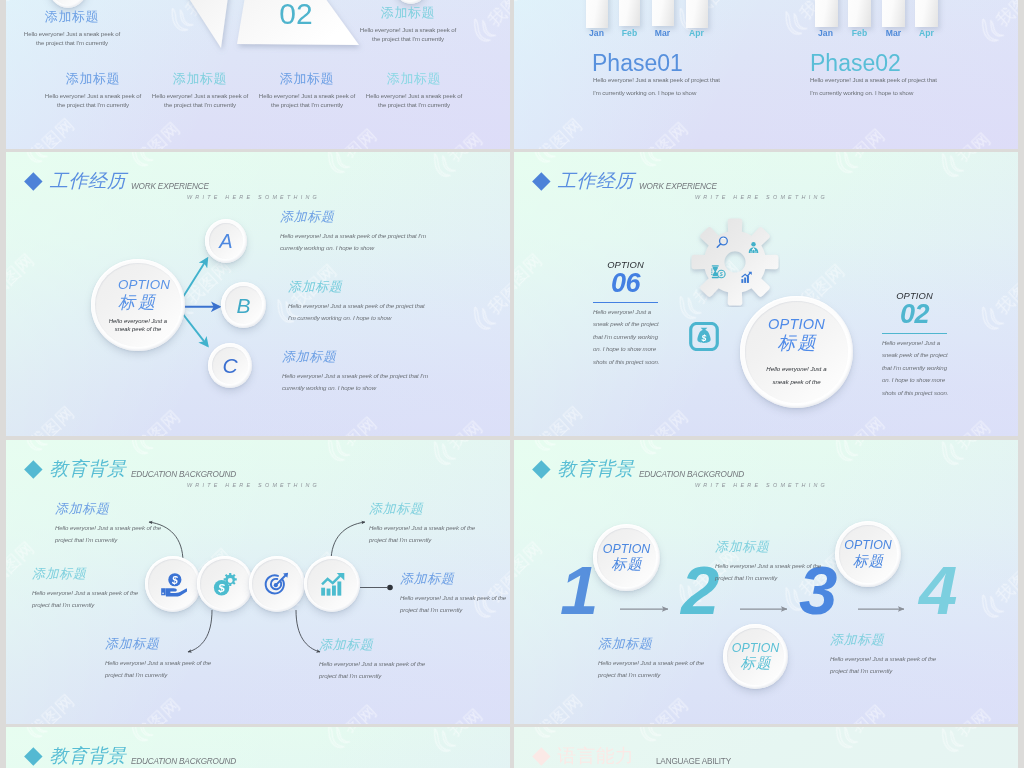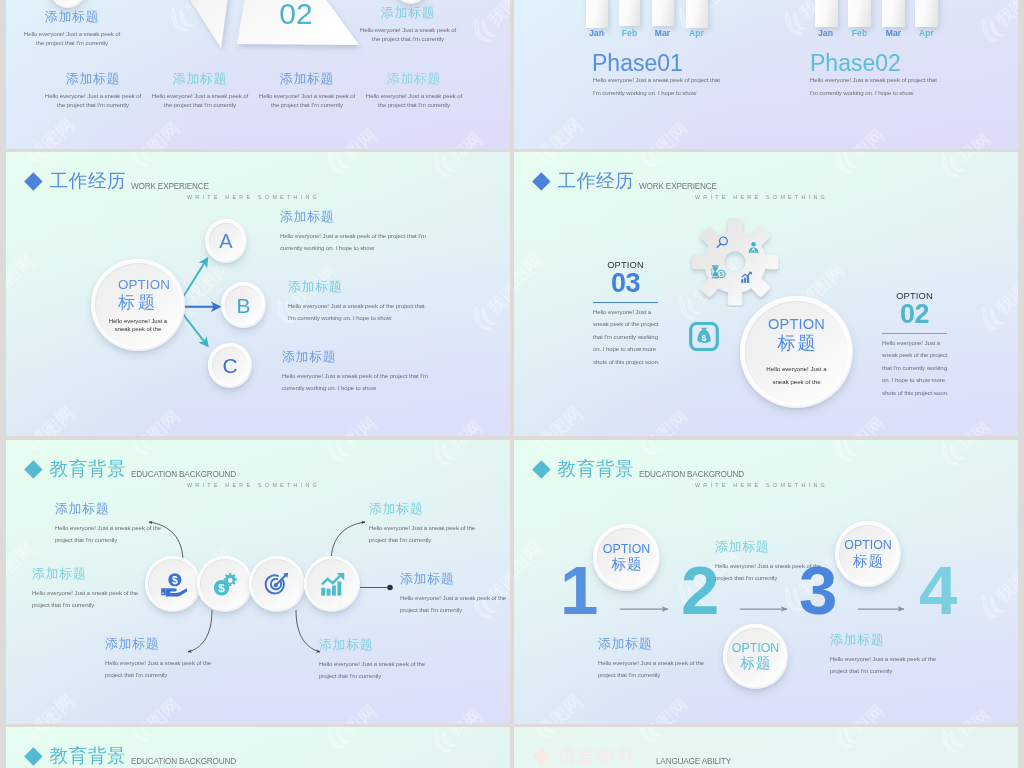--- a/index.html
+++ b/index.html
@@ -4,21 +4,21 @@
 <style>
   html,body{margin:0;padding:0;}
   body{width:1024px;height:768px;overflow:hidden;background:#dcdbd9;
        font-family:"Liberation Sans",sans-serif;-webkit-font-smoothing:antialiased;}
   .grid{position:absolute;left:0;top:0;width:1024px;height:768px;}
   .slide{position:absolute;overflow:hidden;}
 
   
   .bg-a{background:
      linear-gradient(118deg,rgba(232,255,240,.60) 0%,rgba(232,255,248,.0) 48%,rgba(222,221,251,.34) 100%),
-     linear-gradient(180deg,#e5fbf0 0%,#e3f6f3 30%,#dfecf7 58%,#dce4f7 82%,#dae0f7 100%);}
+     linear-gradient(180deg,#e5fbf0 0%,#e3f6f3 30%,#dfecf7 58%,#dce4f7 82%,#dae0f7 100%); font-style: italic;}
   .bg-b{background:
      linear-gradient(115deg,rgba(224,248,252,.75) 0%,rgba(228,244,252,.0) 50%,rgba(222,218,250,.35) 100%),
      linear-gradient(180deg,#e2f3f9 0%,#e0edf8 32%,#dee4f7 68%,#dddef7 100%);}
 
   
   .wm{position:absolute;left:0;top:0;width:100%;height:100%;pointer-events:none;opacity:.45;}
 
   
   .hdr{position:absolute;}
   .hdr .dia{position:absolute;width:12.7px;height:12.7px;transform:rotate(45deg);}
@@ -326,21 +326,21 @@
 
   <div class="disc" style="left:226px;top:144px;width:113px;height:112px;--rim:5px;">
     <div style="font-size:14.6px;color:#4e8ae8;letter-spacing:.2px;line-height:1.3;">OPTION</div>
     <div style="font-size:18px;color:#4e8ae8;letter-spacing:2px;line-height:1.1;padding-left:2px;">标题</div>
     <div style="font-size:6.1px;color:#2d3136;margin-top:9px;line-height:2.1;">Hello everyone! Just a</div>
     <div style="font-size:6.1px;color:#2d3136;line-height:2.1;">sneak peek of the</div>
   </div>
 
   <div class="abs ctr" style="left:79px;top:108px;width:65px;">
     <div style="font-size:9.4px;color:#2b2f34;line-height:1;letter-spacing:.1px;">OPTION</div>
-    <div style="font-size:27px;color:#4380e2;font-weight:bold;line-height:1.08;letter-spacing:-.5px;">03</div>
+    <div style="font-size:27px;color:#4380e2;font-weight:bold;line-height:1.08;letter-spacing:-.5px;">06</div>
     <div style="height:1.8px;background:#4380e2;margin-top:3px;"></div>
     <div class="abs" style="left:0;top:46px;text-align:left;">
       <div class="body nw">Hello everyone! Just a</div>
       <div class="body nw">sneak peek of the project</div>
       <div class="body nw">that I'm currently working</div>
       <div class="body nw">on. I hope to show more</div>
       <div class="body nw">shots of this project soon.</div>
     </div>
   </div>
 

